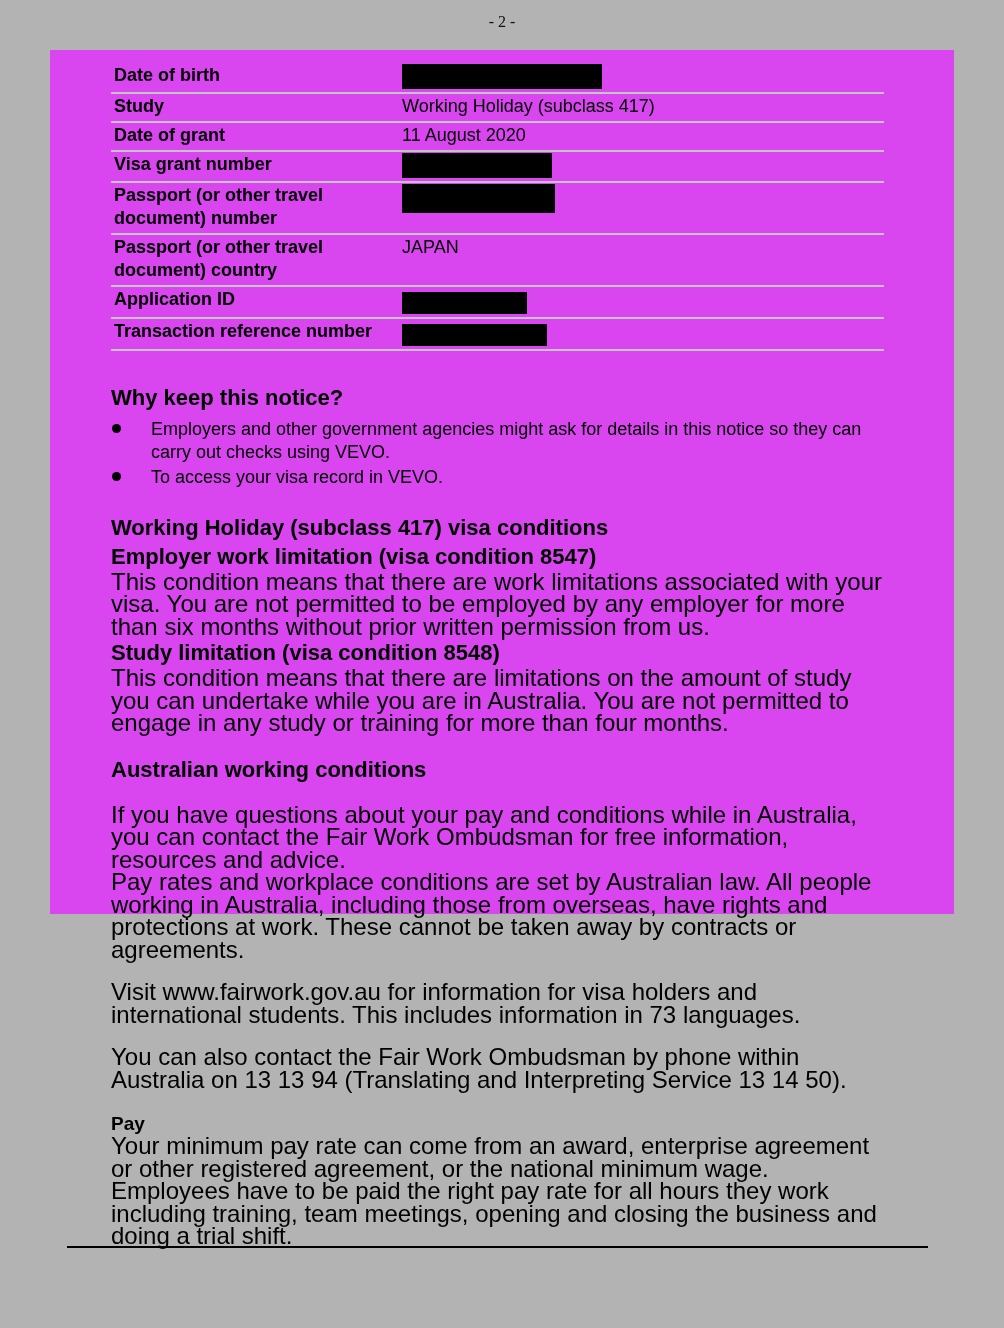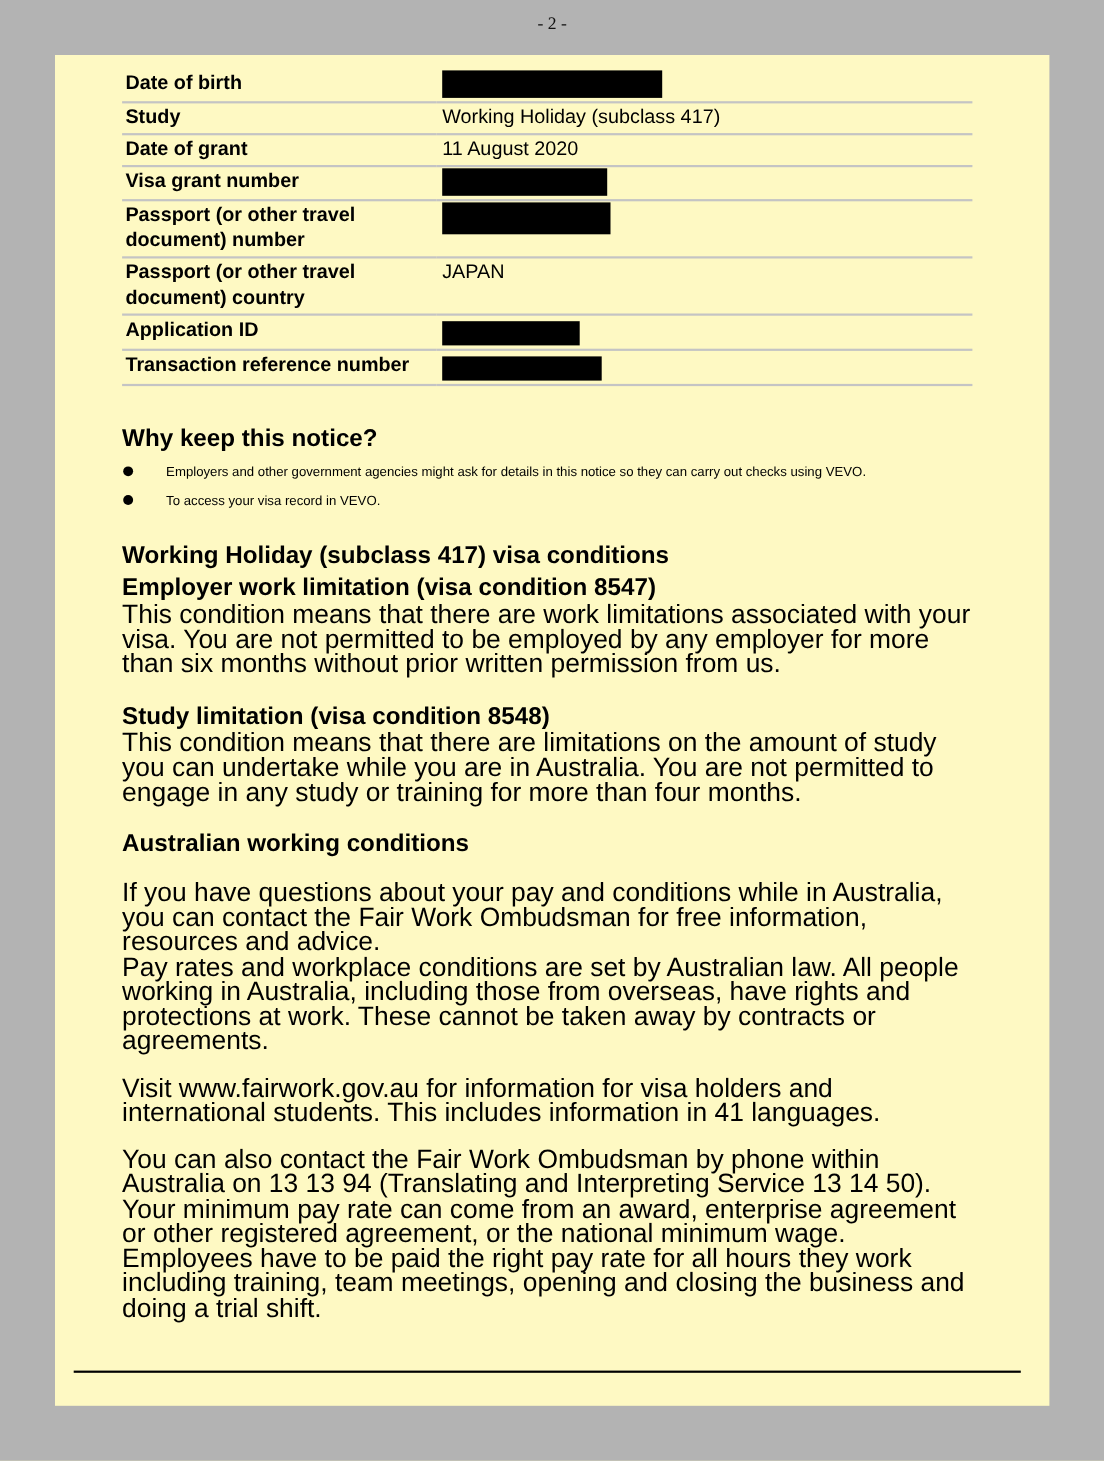--- a/index.html
+++ b/index.html
@@ -6,37 +6,37 @@
   body {
     width:1004px; height:1328px; background:#b3b3b3;
     position:relative; overflow:hidden;
     font-family:"Liberation Sans", sans-serif; color:#000;
   }
   .page-num {
     position:absolute; top:13px; left:0; width:1004px; text-align:center;
     font-family:"Liberation Serif", serif; font-size:16px; color:#111;
   }
   .page {
-    position:absolute; left:50px; top:50px; width:904px; height:1228px;
-    background:#fef9c3;
+    position:absolute; left:50px; top:50px; width:904px; height:864px;
+    background:#d946ef;
   }
   .content { position:absolute; left:61px; top:13px; width:775px; }
   table.details { width:773px; border-collapse:collapse; margin-left:0px; }
   table.details td {
     font-size:18px; line-height:23px; vertical-align:top;
     padding:1px 3px 3px 3px; border-bottom:2px solid #c4c4c4;
   }
   table.details td.lbl { font-weight:bold; width:280px; }
   table.details td.val { padding-left:5px; }
   .redact { display:inline-block; background:#000; height:25px; vertical-align:top; }
   h2 { font-size:22px; font-weight:bold; margin:0; line-height:29px; }
   h3 { font-size:19px; font-weight:bold; margin:0; line-height:23px; }
   p { font-size:24px; line-height:22.5px; margin:0; }
   ul.bullets { list-style:none; margin:6px 0 0 0; padding:0; }
-  ul.bullets li { position:relative; padding-left:40px; font-size:12px; line-height:22.5px; margin-bottom:3px; }
+  ul.bullets li { position:relative; padding-left:40px; font-size:18px; line-height:22.5px; margin-bottom:3px; }
   ul.bullets li .dot { position:absolute; left:1px; top:6px; width:9px; height:9px; border-radius:50%; background:#000; }
   .footer-rule { position:absolute; left:17px; top:1196px; width:861px; height:2px; background:#000; }
 </style>
 </head>
 <body>
 
 <div class="page-num">- 2 -</div>
 
 <div class="page">
   <div class="content">
@@ -81,25 +81,26 @@
     <h2 style="margin-top:32px">Why keep this notice?</h2>
     <ul class="bullets">
       <li><span class="dot"></span><span>Employers and other government agencies might ask for details in this notice so they can carry out checks using VEVO.</span></li>
       <li><span class="dot"></span><span>To access your visa record in VEVO.</span></li>
     </ul>
 
     <h2 style="margin-top:24px">Working Holiday (subclass 417) visa conditions</h2>
     <h2>Employer work limitation (visa condition 8547)</h2>
     <p>This condition means that there are work limitations associated with your visa. You are not permitted to be employed by any employer for more than six months without prior written permission from us.</p>
 
-    <h2 style="margin-top:20px">Study limitation (visa condition 8548)</h2>
+    <h2 style="">Study limitation (visa condition 8548)</h2>
     <p>This condition means that there are limitations on the amount of study you can undertake while you are in Australia. You are not permitted to engage in any study or training for more than four months.</p>
 
     <h2 style="margin-top:20px">Australian working conditions</h2>
     <p style="margin-top:20px">If you have questions about your pay and conditions while in Australia, you can contact the Fair Work Ombudsman for free information, resources and advice.</p>
     <p>Pay rates and workplace conditions are set by Australian law. All people working in Australia, including those from overseas, have rights and protections at work. These cannot be taken away by contracts or agreements.</p>
-    <p style="margin-top:20px">Visit www.fairwork.gov.au for information for visa holders and international students. This includes information in 41 languages.</p>
+    <p style="margin-top:20px">Visit www.fairwork.gov.au for information for visa holders and international students. This includes information in 73 languages.</p>
     <p style="margin-top:20px">You can also contact the Fair Work Ombudsman by phone within Australia on 13 13 94 (Translating and Interpreting Service 13 14 50).</p>
 
+    <h3 style="margin-top:21px">Pay</h3>
     <p>Your minimum pay rate can come from an award, enterprise agreement or other registered agreement, or the national minimum wage. Employees have to be paid the right pay rate for all hours they work including training, team meetings, opening and closing the business and doing a trial shift.</p>
   </div>
   <div class="footer-rule"></div>
 </div>
 
 </body></html>

